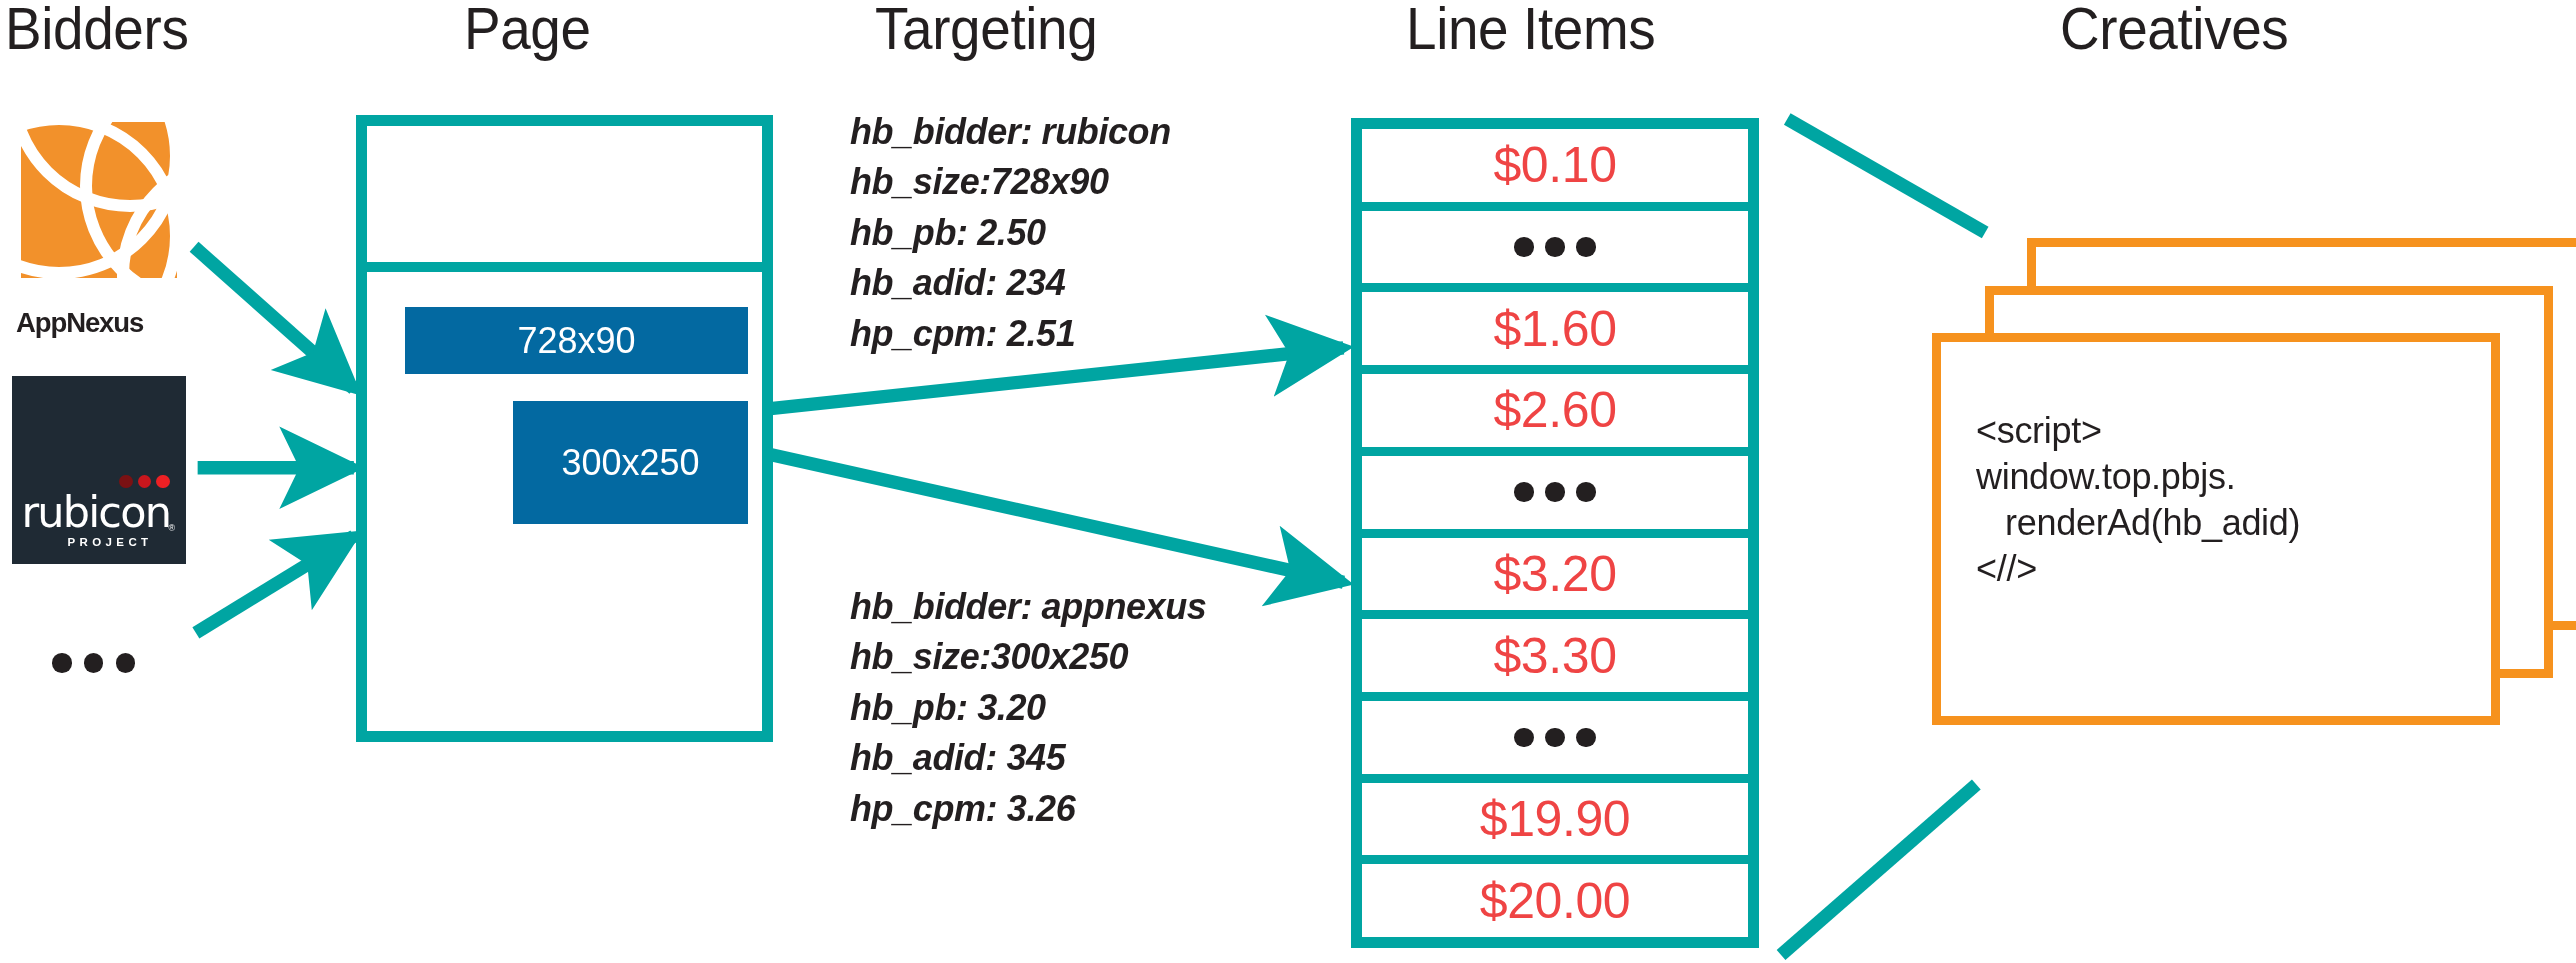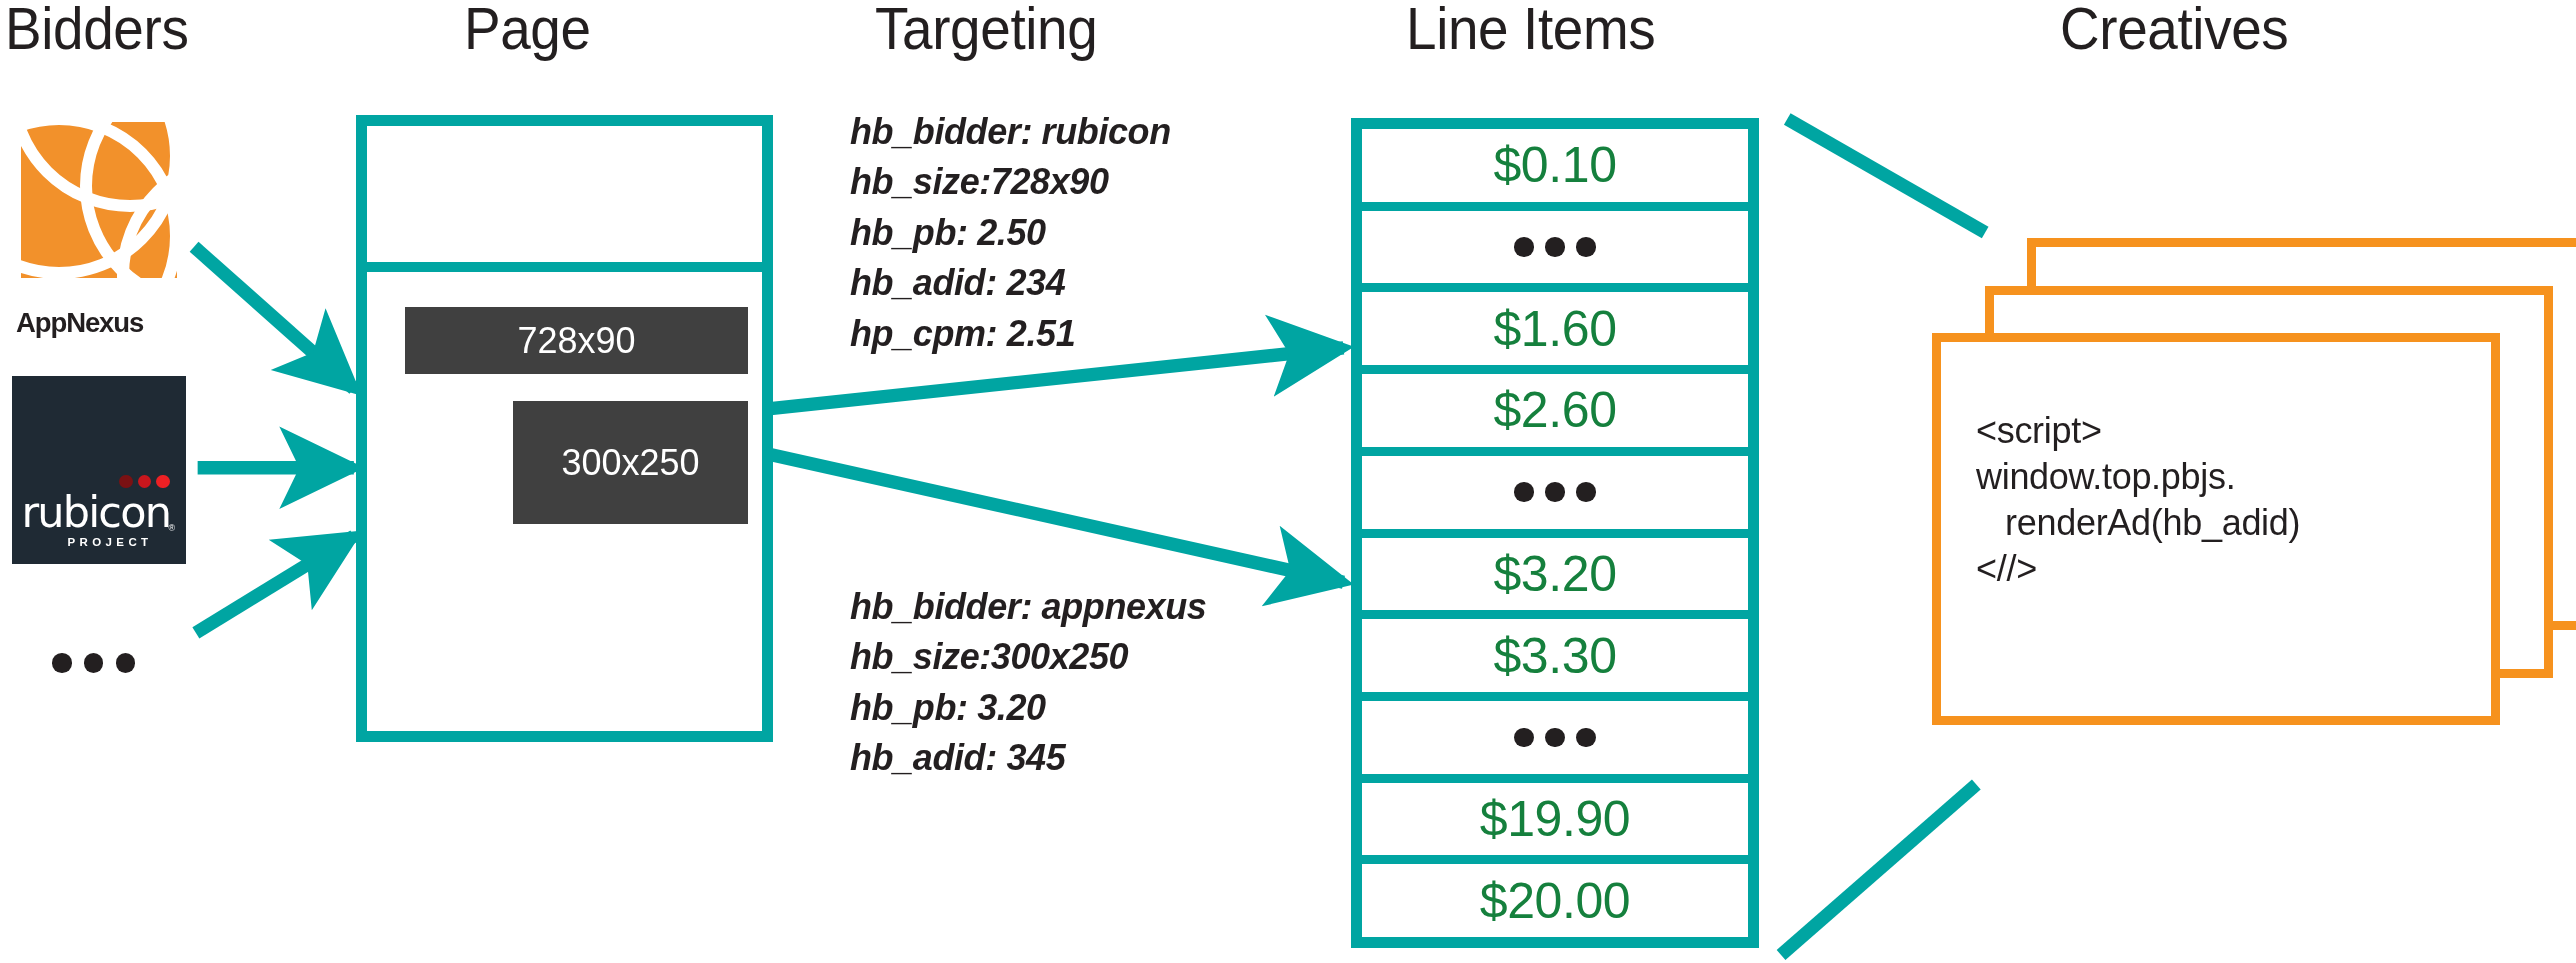--- a/index.html
+++ b/index.html
@@ -74,21 +74,21 @@
 
   
   #page-box{
     position:absolute;left:356px;top:115px;width:417px;height:627px;
     border:11.5px solid #00a5a2;box-sizing:border-box;background:#ffffff;
   }
   #page-box .divider{
     position:absolute;left:0;top:136px;width:100%;height:9.8px;background:#00a5a2;
   }
   .ad-slot{
-    position:absolute;background:#404040;color:#ffffff;
+    position:absolute;background:#0369a1;color:#ffffff;
     display:flex;align-items:center;justify-content:center;
     font-size:36px;font-weight:400;letter-spacing:0px;
     font-family:"Liberation Sans","DejaVu Sans",sans-serif;
   }
   #ad-728x90{left:38px; top:181px;width:343px;height:67px;}
   #ad-300x250{left:146px;top:275px;width:235px;height:123px;}
 
   
   .targeting-block{
     position:absolute;
@@ -105,21 +105,21 @@
   
   #lineitems-box{
     position:absolute;left:1351px;top:118px;width:408px;height:830px;
     border:11.5px solid #00a5a2;box-sizing:border-box;background:#ffffff;
     display:flex;flex-direction:column;
   }
   .li-row{
     flex:1 1 0;
     display:flex;align-items:center;justify-content:center;
     border-bottom:9.8px solid #00a5a2;box-sizing:border-box;
-    color:#15803d;font-size:50px;font-weight:400;
+    color:#ef4444;font-size:50px;font-weight:400;
     font-family:"Liberation Sans","DejaVu Sans",sans-serif;
     letter-spacing:-0.4px;
   }
   .li-row:last-child{border-bottom:0;}
   .li-row.is-ellipsis{gap:11.5px;}
   .li-row.is-ellipsis i{width:19.5px;height:19.5px;border-radius:50%;background:#231f20;display:block;}
 
   
   .creative-card{
     position:absolute;border:9.8px solid #f6921e;box-sizing:border-box;background:#ffffff;
@@ -185,20 +185,21 @@
     <div>hb_size:728x90</div>
     <div>hb_pb: 2.50</div>
     <div>hb_adid: 234</div>
     <div>hp_cpm: 2.51</div>
   </div>
   <div class="targeting-block" id="targeting-2">
     <div>hb_bidder: appnexus</div>
     <div>hb_size:300x250</div>
     <div>hb_pb: 3.20</div>
     <div>hb_adid: 345</div>
+    <div>hp_cpm: 3.26</div>
   </div>
 
   <div id="lineitems-box">
     <div class="li-row">$0.10</div>
     <div class="li-row is-ellipsis">
         <i></i>
         <i></i>
         <i></i>
       </div>
     <div class="li-row">$1.60</div>

